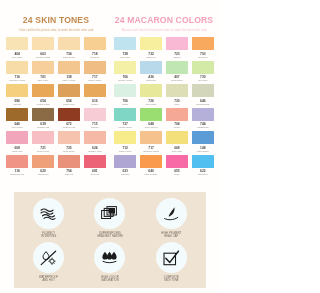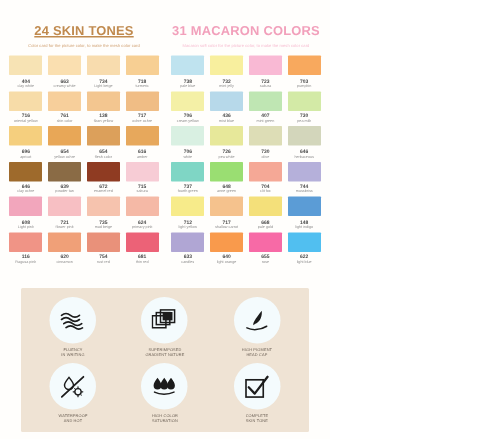--- a/index.html
+++ b/index.html
@@ -15,21 +15,21 @@
   .panel { width:104px; }
 
   .panel-title {
     font-weight:bold;
     font-size:8.6px;
     letter-spacing:0.15px;
     text-align:center;
     padding-top:15px;
     line-height:11px;
   }
-  .panel-title.skin { color:#c08a4e;text-decoration:underline; }
+  .panel-title.skin { color:#c08a4e; }
   .panel-title.macaron { color:#f2a0bb; }
 
   .panel-sub {
     font-size:2.7px;
     text-align:center;
     line-height:4px;
     padding:3px 2px 4px 2px;
     letter-spacing:0.05px;
   }
   .panel-sub.skin { color:#d0a274; }
@@ -217,21 +217,21 @@
           </div>
           <div class="cell">
             <div class="chip" style="background: rgb(236, 98, 119);"></div>
             <div class="code">681</div>
             <div class="cname">thin red</div>
           </div>
         </div>
     </div>
 
     <div class="panel">
-      <div class="panel-title macaron">31 MACARON COLORS</div>
+      <div class="panel-title macaron">24 MACARON COLORS</div>
       <div class="panel-sub macaron">Macaron soft color for the picture color, to make the mesh color card</div>
       <div class="grid" id="macaron-grid">
           <div class="cell">
             <div class="chip" style="background: rgb(191, 227, 239);"></div>
             <div class="code">738</div>
             <div class="cname">pale blue</div>
           </div>
           <div class="cell">
             <div class="chip" style="background: rgb(248, 239, 158);"></div>
             <div class="code">732</div>

